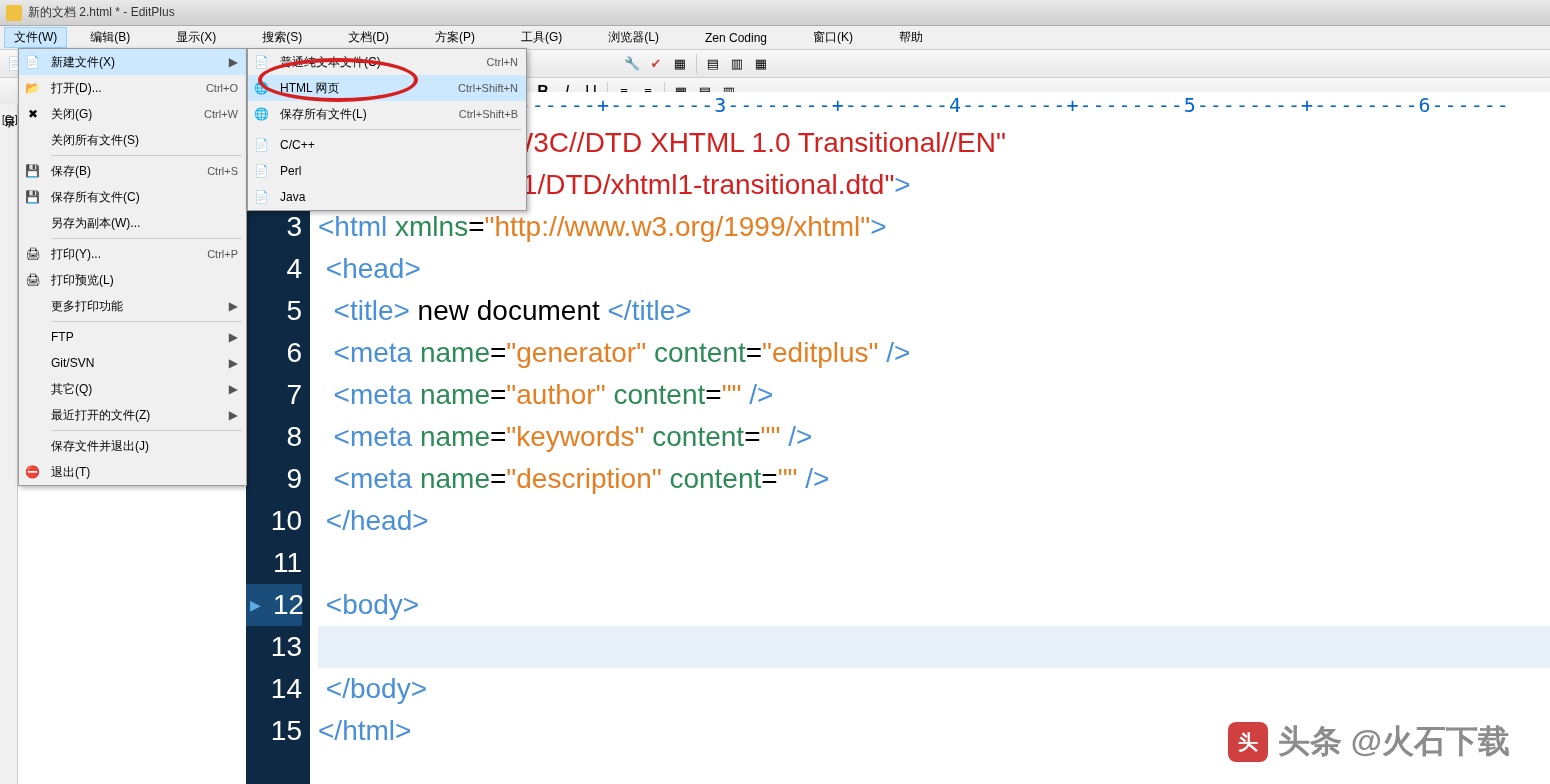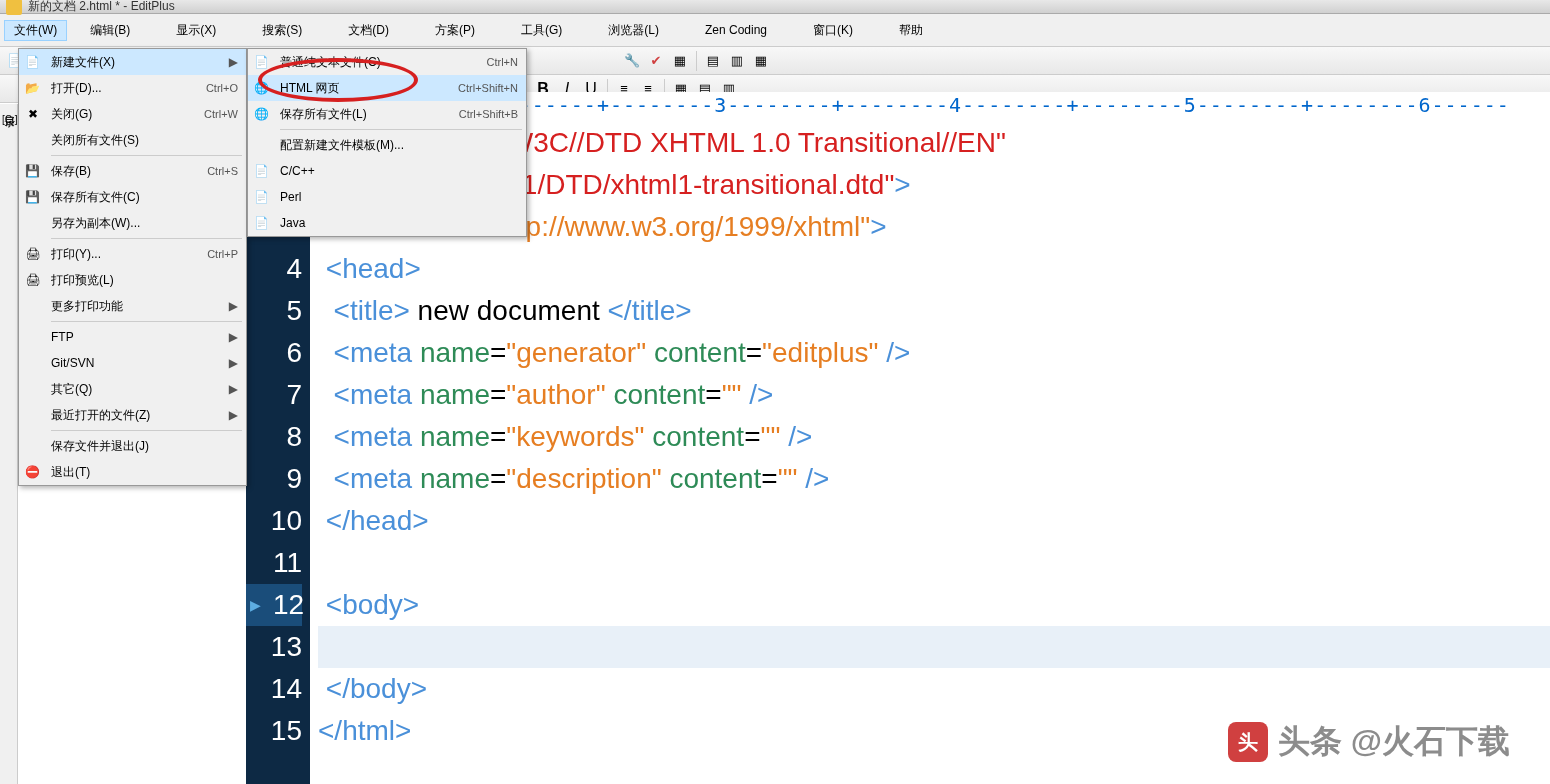--- a/index.html
+++ b/index.html
@@ -1,21 +1,21 @@
 <!DOCTYPE html>
 <html><head>
 <meta charset="utf-8">
 <style>
 * { margin: 0; padding: 0; box-sizing: border-box; font-family: "Microsoft YaHei", sans-serif; }
 body { width: 1550px; height: 784px; background: #fff; overflow: hidden; position: relative; }
 
-.titlebar { height: 14px; background: linear-gradient(#e8e8e8, #d0d0d0); display: flex; align-items: center; padding-left: 6px; font-size: 12px; color: #333; border-bottom: 1px solid #aaa; }
+.titlebar { height: 26px; background: linear-gradient(#e8e8e8, #d0d0d0); display: flex; align-items: center; padding-left: 6px; font-size: 12px; color: #333; border-bottom: 1px solid #aaa; }
 .titlebar-icon { width: 16px; height: 16px; background: #f0c040; margin-right: 6px; border-radius: 2px; }
 
-.menubar { height: 33px; background: #f0f0f0; display: flex; align-items: center; padding-left: 4px; font-size: 12px; border-bottom: 1px solid #ccc; }
+.menubar { height: 24px; background: #f0f0f0; display: flex; align-items: center; padding-left: 4px; font-size: 12px; border-bottom: 1px solid #ccc; }
 .menu-item { padding: 2px 23px; cursor: pointer; }
 .menu-item.active { background: #cce8ff; border: 1px solid #99d1ff; padding: 1px 9px; }
 
 .toolbar-row { height: 28px; background: linear-gradient(#f8f8f8, #e8e8e8); border-bottom: 1px solid #ccc; display: flex; align-items: center; padding-left: 4px; gap: 2px; }
 .tb-btn { width: 22px; height: 22px; display: flex; align-items: center; justify-content: center; cursor: pointer; border-radius: 2px; }
 .tb-sep { width: 1px; height: 20px; background: #ccc; margin: 0 3px; }
 
 .sidebar { position: absolute; left: 0; top: 104px; width: 18px; height: 680px; background: #f0f0f0; border-right: 1px solid #ccc; font-size: 11px; }
 .sidebar-label { writing-mode: vertical-lr; padding: 4px 2px; cursor: pointer; }
 
@@ -235,24 +235,20 @@
       <span class="dd-icon">🌐</span>
       <span class="dd-label">HTML 网页</span>
       <span class="dd-shortcut">Ctrl+Shift+N</span>
     </div>
     <div class="dd-item">
       <span class="dd-icon">🌐</span>
       <span class="dd-label">保存所有文件(L)</span>
       <span class="dd-shortcut">Ctrl+Shift+B</span>
     </div>
     <div class="dd-sep"></div>
-    <div class="dd-item">
-      <span class="dd-icon"></span>
-      <span class="dd-label">配置新建文件模板(M)...</span>
-    </div>
     <div class="dd-item">
       <span class="dd-icon">📄</span>
       <span class="dd-label">C/C++</span>
     </div>
     <div class="dd-item">
       <span class="dd-icon">📄</span>
       <span class="dd-label">Perl</span>
     </div>
     <div class="dd-item">
       <span class="dd-icon">📄</span>

